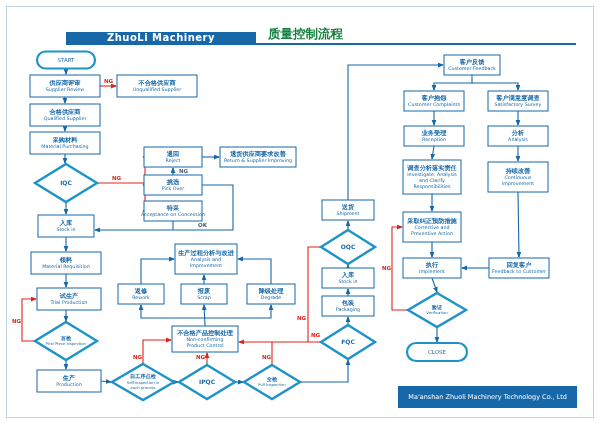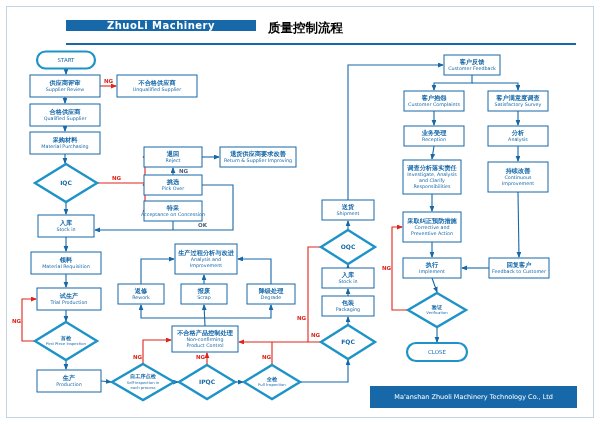--- a/index.html
+++ b/index.html
@@ -1,29 +1,29 @@
 <!DOCTYPE html>
 <html><head>
 <meta charset="utf-8">
 <style>
   html,body{margin:0;padding:0;background:#e8e8e8;}
   .page{position:relative;width:600px;height:424px;background:#ffffff;overflow:hidden;
         font-family:"DejaVu Sans","Liberation Sans",sans-serif;}
   .frame{position:absolute;inset:6px;border:1px solid #c2d4e2;pointer-events:none;}
   .header{position:absolute;left:66px;right:24px;top:20px;height:23px;
-          border-bottom:2px solid #1668a8;display:flex;align-items:flex-start;}
+          border-bottom:2px solid #1668a8;display:flex;align-items:flex-end;}
   .brand{width:190px;background:#1668a8;color:#ffffff;font-size:10px;font-weight:bold;
          display:flex;align-items:center;justify-content:center;letter-spacing:.5px;}
-  .title{display:flex;align-items:center;margin-left:12px;color:#000000;gap:11px;}
+  .title{display:flex;align-items:center;margin-left:12px;color:#15803d;gap:11px;}
   .title .zh{font-size:12.5px;font-weight:bold;}
   .title .en{font-size:11px;font-weight:normal;}
   .canvas{position:absolute;left:0;top:0;}
   .footer{position:absolute;right:23px;bottom:16px;height:22px;background:#1668a8;
           color:#ffffff;font-size:6.5px;display:flex;align-items:center;
-          justify-content:center;padding:0 24px;}
+          justify-content:center;padding:0 10px;}
   svg text{font-family:"DejaVu Sans","Liberation Sans",sans-serif;}
 </style>
 </head>
 <body>
 
 <div class="page">
   <div class="frame"></div>
 
   <div id="flow-canvas" class="canvas"><svg width="600" height="424" viewBox="0 0 600 424">
         <defs>

